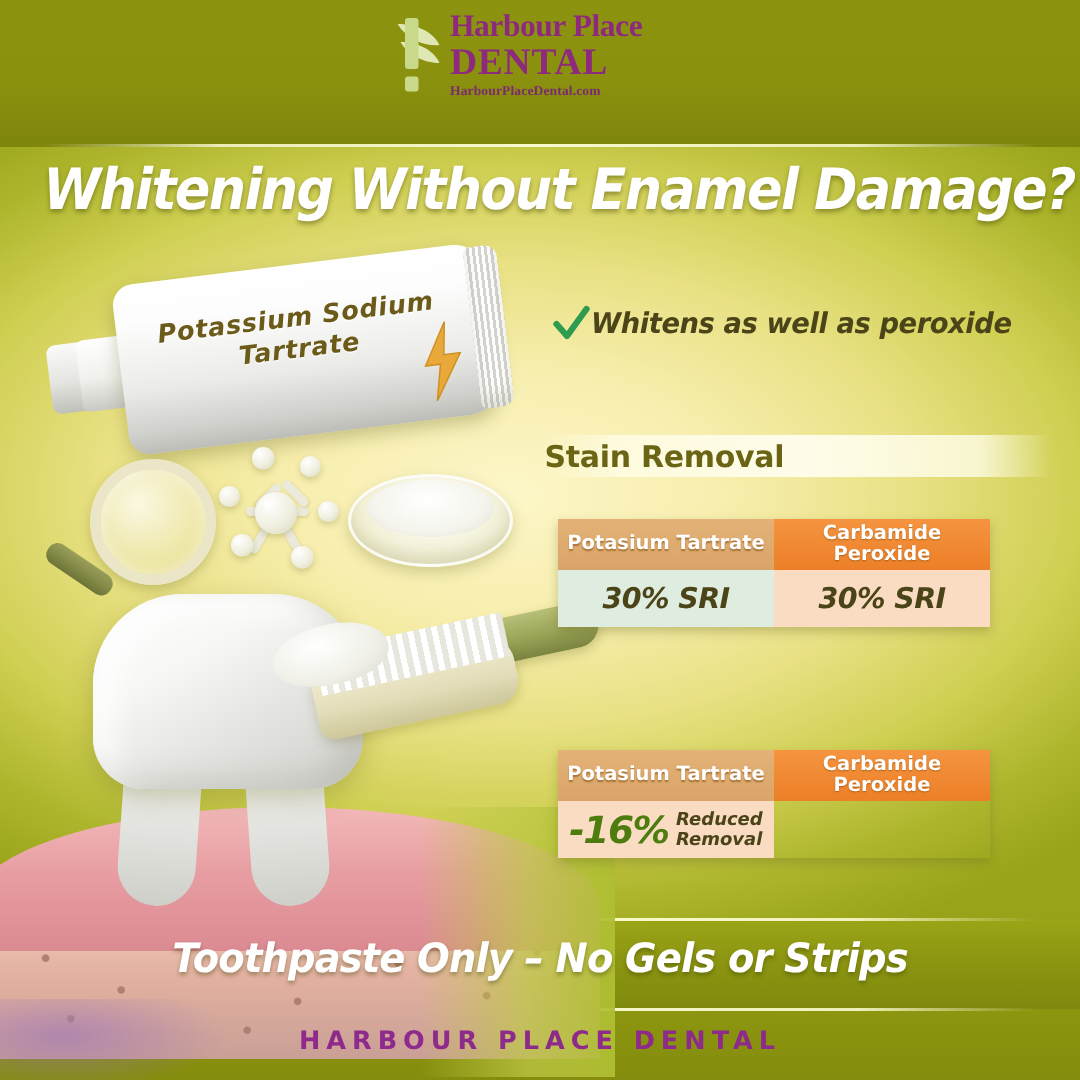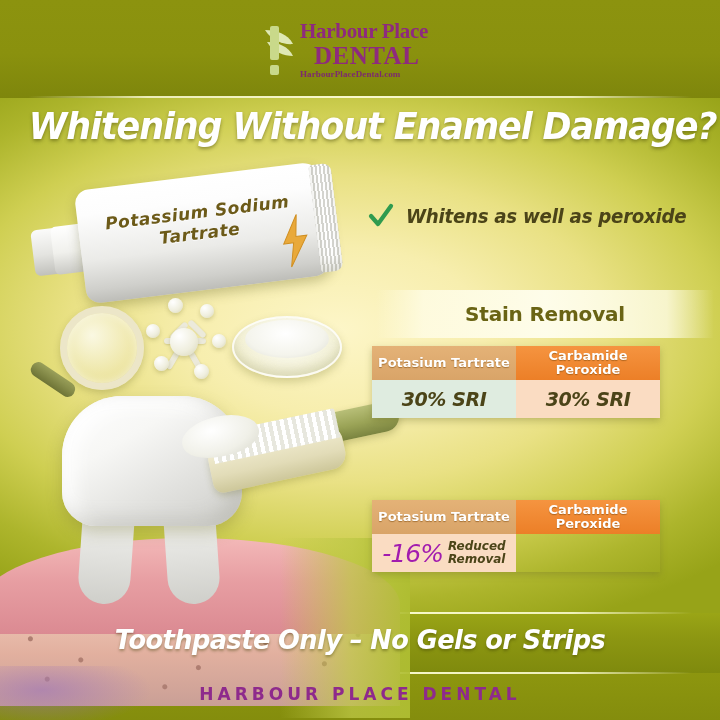--- a/index.html
+++ b/index.html
@@ -38,35 +38,35 @@
   .hr-line {
     position:absolute; left:28px; width:664px; height:2px;
     background:linear-gradient(90deg, rgba(255,255,220,0) 0%, rgba(255,255,215,.85) 18%, rgba(255,255,215,.95) 50%, rgba(255,255,215,.85) 82%, rgba(255,255,220,0) 100%);
   }
   .hr-a { top:96px; }
   .hr-b { top:612px; }
   .hr-c { top:672px; }
 
   
   .logo {
-    position:absolute; left:262px; top:20px; width:200px; height:68px;
+    position:absolute; left:262px; top:6px; width:200px; height:68px;
   }
   .logo-leaf {
     position:absolute; left:0px; top:4px; width:34px; height:56px;
   }
   .logo-txt { position:absolute; left:38px; top:0px; }
   .logo-l1 {
     font-family:"Liberation Serif", serif;
     font-weight:bold; font-size:21px; color:#8e2a7e;
     letter-spacing:-.3px; line-height:23px; white-space:nowrap;
   }
   .logo-l2 {
     font-family:"Liberation Serif", serif;
     font-weight:bold; font-size:25px; color:#8e2a7e;
-    letter-spacing:.5px; line-height:25px; white-space:nowrap;margin-left:14px;
+    letter-spacing:.5px; line-height:25px; white-space:nowrap;
   }
   .logo-l3 {
     font-family:"Liberation Serif", serif;
     font-weight:bold; font-size:9px; color:#7d2a6e;
     letter-spacing:.1px; line-height:13px; white-space:nowrap;
   }
 
   
   .title {
     position:absolute; left:0; top:104px; width:720px;
@@ -234,35 +234,35 @@
     position:absolute; left:-10px; top:128px; width:180px; height:60px;
     background:radial-gradient(ellipse at 40% 40%, rgba(150,110,190,.55), rgba(150,110,190,0) 72%);
   }
   .gum-fade-r {
     position:absolute; left:300px; top:0; width:130px; height:180px;
     background:linear-gradient(90deg, rgba(200,210,80,0) 0%, rgba(190,200,70,.75) 55%, rgba(175,190,50,.95) 100%);
   }
 
   
   .bullets { position:absolute; left:368px; top:198px; width:330px; }
-  .bullet { display:flex; align-items:center; gap:12px; height:36px; }
+  .bullet { display:flex; align-items:center; gap:0; height:36px; }
   .check { width:26px; height:26px; flex:0 0 26px; }
   .bullet-txt {
     font-family:"DejaVu Sans", sans-serif;
     font-weight:bold; font-style:italic;
     font-size:19px; color:#4b4418;
     letter-spacing:-.3px; white-space:nowrap;
     transform:scaleX(.96); transform-origin:left center;
   }
 
   
   .sect-head {
-    position:absolute; left:376px; width:338px; height:48px;
+    position:absolute; left:363px; width:338px; height:28px;
     background:linear-gradient(90deg, rgba(255,253,230,0) 0%, rgba(255,253,232,.78) 14%, rgba(255,254,238,.95) 50%, rgba(255,253,232,.78) 86%, rgba(255,253,230,0) 100%);
-    display:flex; align-items:center; justify-content:center;
+    display:flex; align-items:center; justify-content:flex-start;
   }
   .sect-head span {
     font-family:"DejaVu Sans", sans-serif;
     font-weight:bold; font-size:20px; color:#6a6414;
     letter-spacing:-.2px;
   }
   .sh-1 { top:290px; }
   .sh-2 { top:444px; }
 
   
@@ -290,22 +290,22 @@
     font-family:"DejaVu Sans", sans-serif;
   }
   .ct-c.left  { background:#dfece0; }
   .ct-c.right { background:#fadcc2; }
 
   .cell-main {
     font-weight:bold; font-style:italic; font-size:19px;
     color:#4b4418; letter-spacing:-.4px; white-space:nowrap;
   }
   .cell-big {
-    font-weight:normal; font-style:italic; font-size:25px;
-    color:#a21caf; letter-spacing:-1px; white-space:nowrap;
+    font-weight:bold; font-style:italic; font-size:25px;
+    color:#4d7c0f; letter-spacing:-1px; white-space:nowrap;
   }
   .cell-sub {
     font-weight:bold; font-style:italic; font-size:12px; line-height:13px;
     color:#4b4418; text-align:left; white-space:nowrap;
   }
 
   
   .tagline {
     position:absolute; left:0; top:624px; width:720px; text-align:center;
     font-family:"DejaVu Sans", sans-serif;

